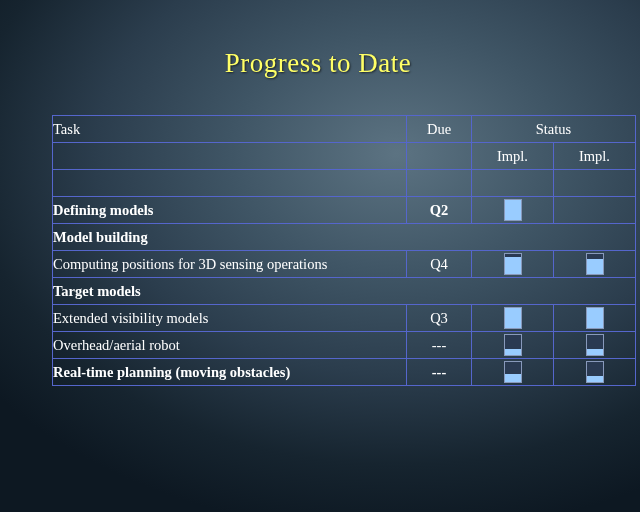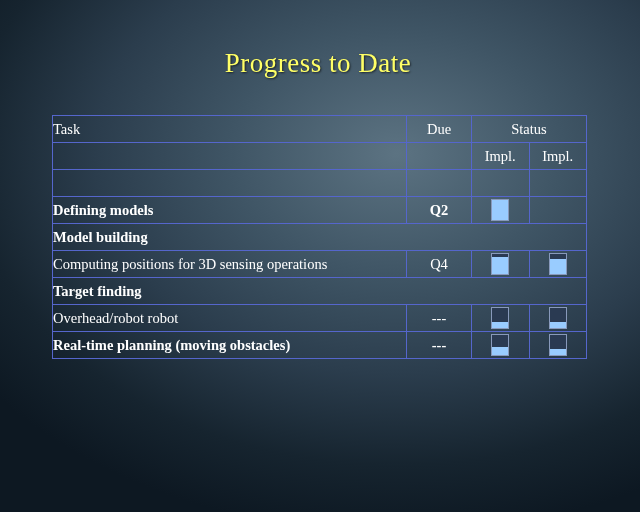--- a/index.html
+++ b/index.html
@@ -33,21 +33,21 @@
     text-shadow: 1px 1px 2px rgba(0,0,0,0.6);
   }
   #table-wrap {
     position: absolute;
     left: 52px;
     top: 115px;
     width: 535px;
   }
   table.progress {
     border-collapse: collapse;
-    width: 535px;
+    width: 584px;
     table-layout: fixed;
   }
   table.progress td {
     border: 1px solid #5566cc;
     padding: 0;
     height: 26px;
     vertical-align: middle;
     color: #ffffff;
     font-size: 14.5px;
   }
@@ -155,24 +155,42 @@
             </td>
             <td class="ctr c-impl">
               <div class="bar-wrap">
                 <div class="bar">
                   <div class="fill" style="height: 75%;"></div>
                 </div>
               </div>
             </td>
           </tr>
           <tr>
-            <td colspan="4" class="section">Target finding</td>
-          </tr>
-          <tr>
-            <td class="c-task task-cell">Overhead/robot robot</td>
+            <td colspan="4" class="section">Target models</td>
+          </tr>
+          <tr>
+            <td class="c-task task-cell">Extended visibility models</td>
+            <td class="c-due ctr">Q3</td>
+            <td class="ctr c-algo">
+              <div class="bar-wrap">
+                <div class="bar">
+                  <div class="fill" style="height: 100%;"></div>
+                </div>
+              </div>
+            </td>
+            <td class="ctr c-impl">
+              <div class="bar-wrap">
+                <div class="bar">
+                  <div class="fill" style="height: 100%;"></div>
+                </div>
+              </div>
+            </td>
+          </tr>
+          <tr>
+            <td class="c-task task-cell">Overhead/aerial robot</td>
             <td class="c-due ctr">---</td>
             <td class="ctr c-algo">
               <div class="bar-wrap">
                 <div class="bar">
                   <div class="fill" style="height: 30%;"></div>
                 </div>
               </div>
             </td>
             <td class="ctr c-impl">
               <div class="bar-wrap">

